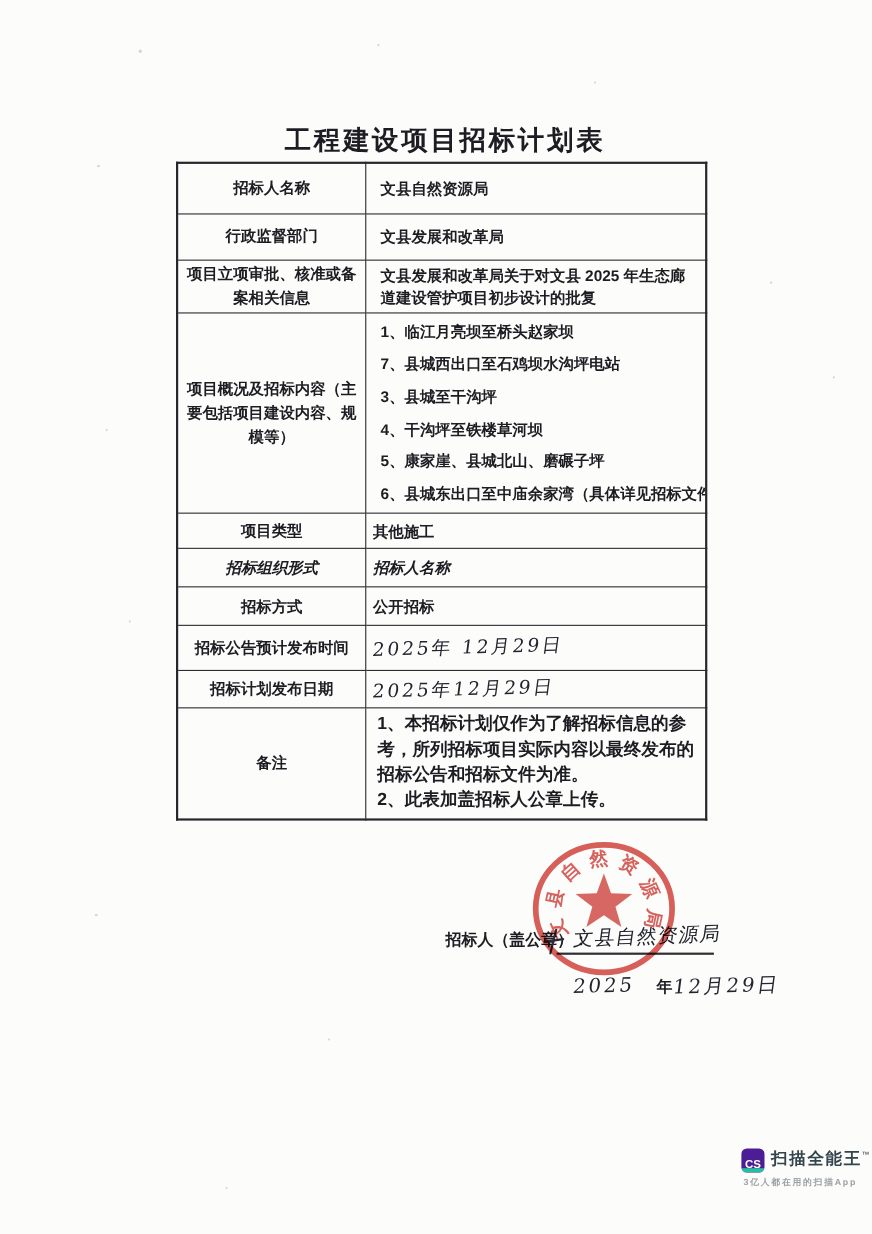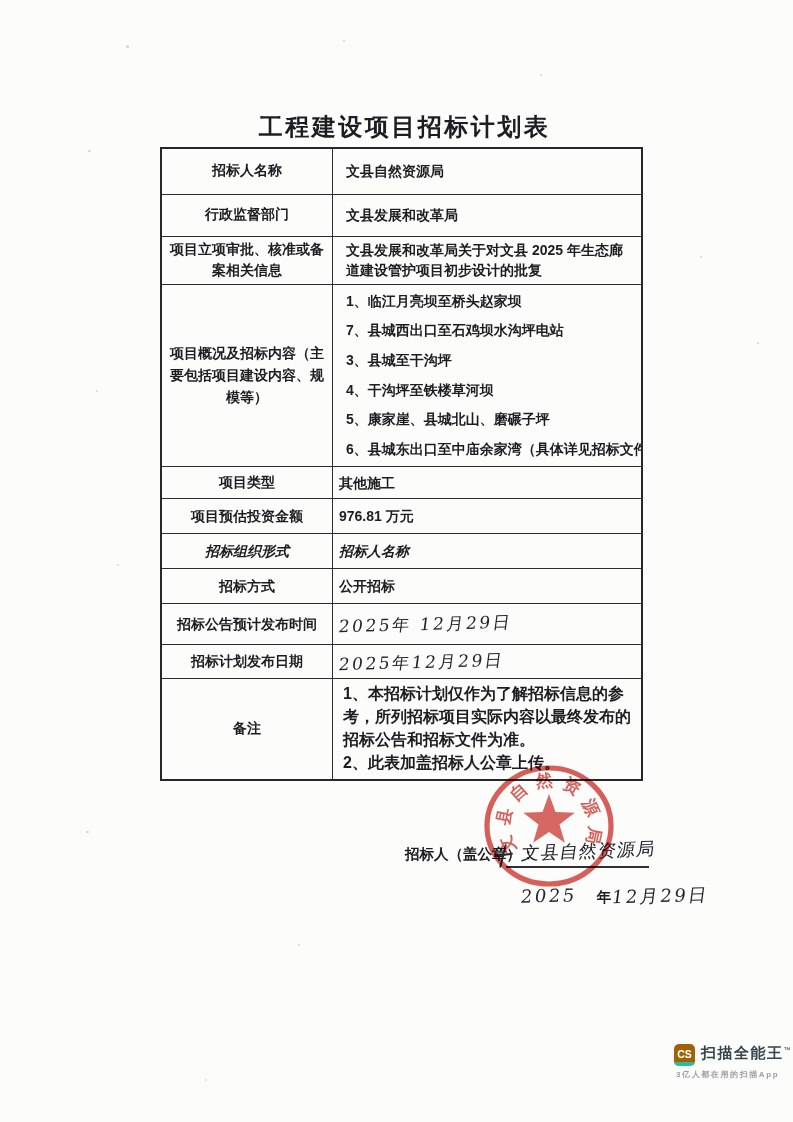--- a/index.html
+++ b/index.html
@@ -104,24 +104,20 @@
           <div class="ov-item">3、县城至干沟坪</div>
           <div class="ov-item">4、干沟坪至铁楼草河坝</div>
           <div class="ov-item">5、康家崖、县城北山、磨碾子坪</div>
           <div class="ov-item">6、县城东出口至中庙余家湾（具体详见招标文件）</div>
         </td>
       </tr>
       <tr style="height:32px;">
         <td class="lab">项目类型</td>
         <td class="val center">其他施工</td>
       </tr>
-      <tr style="height:35px;">
-        <td class="lab">项目预估投资金额</td>
-        <td class="val center">976.81 万元</td>
-      </tr>
       <tr style="height:35px;font-style:italic;">
         <td class="lab">招标组织形式</td>
         <td class="val center">招标人名称</td>
       </tr>
       <tr style="height:35px;">
         <td class="lab">招标方式</td>
         <td class="val center">公开招标</td>
       </tr>
       <tr style="height:41px;">
         <td class="lab">招标公告预计发布时间</td>
@@ -165,21 +161,21 @@
           <text transform="rotate(-78) translate(0,-40)" text-anchor="middle" fill="#d0403a" opacity="0.88" class="seal-char">县</text>
           <text transform="rotate(-42) translate(0,-40)" text-anchor="middle" fill="#d0403a" opacity="0.88" class="seal-char">自</text>
           <text transform="rotate(-6) translate(0,-40)" text-anchor="middle" fill="#d0403a" opacity="0.88" class="seal-char">然</text>
           <text transform="rotate(30) translate(0,-40)" text-anchor="middle" fill="#d0403a" opacity="0.88" class="seal-char">资</text>
           <text transform="rotate(66) translate(0,-40)" text-anchor="middle" fill="#d0403a" opacity="0.88" class="seal-char">源</text>
           <text transform="rotate(102) translate(0,-40)" text-anchor="middle" fill="#d0403a" opacity="0.88" class="seal-char">局</text>
         </g>
     </g>
   </svg>
 
-  <div class="cs-icon" style="background: #a16207;">
+  <div class="cs-icon" style="background: #4c1d95; align-items: flex-end;">
     <span class="cs-txt">CS</span>
     <span class="accent" style="background: rgb(39, 191, 160);"></span>
   </div>
   <div class="cs-name" style="color: rgb(53, 69, 77);">
     <span>扫描全能王</span><sup>™</sup>
   </div>
   <div class="cs-tagline">3亿人都在用的扫描App</div>
 
 </div>
 

